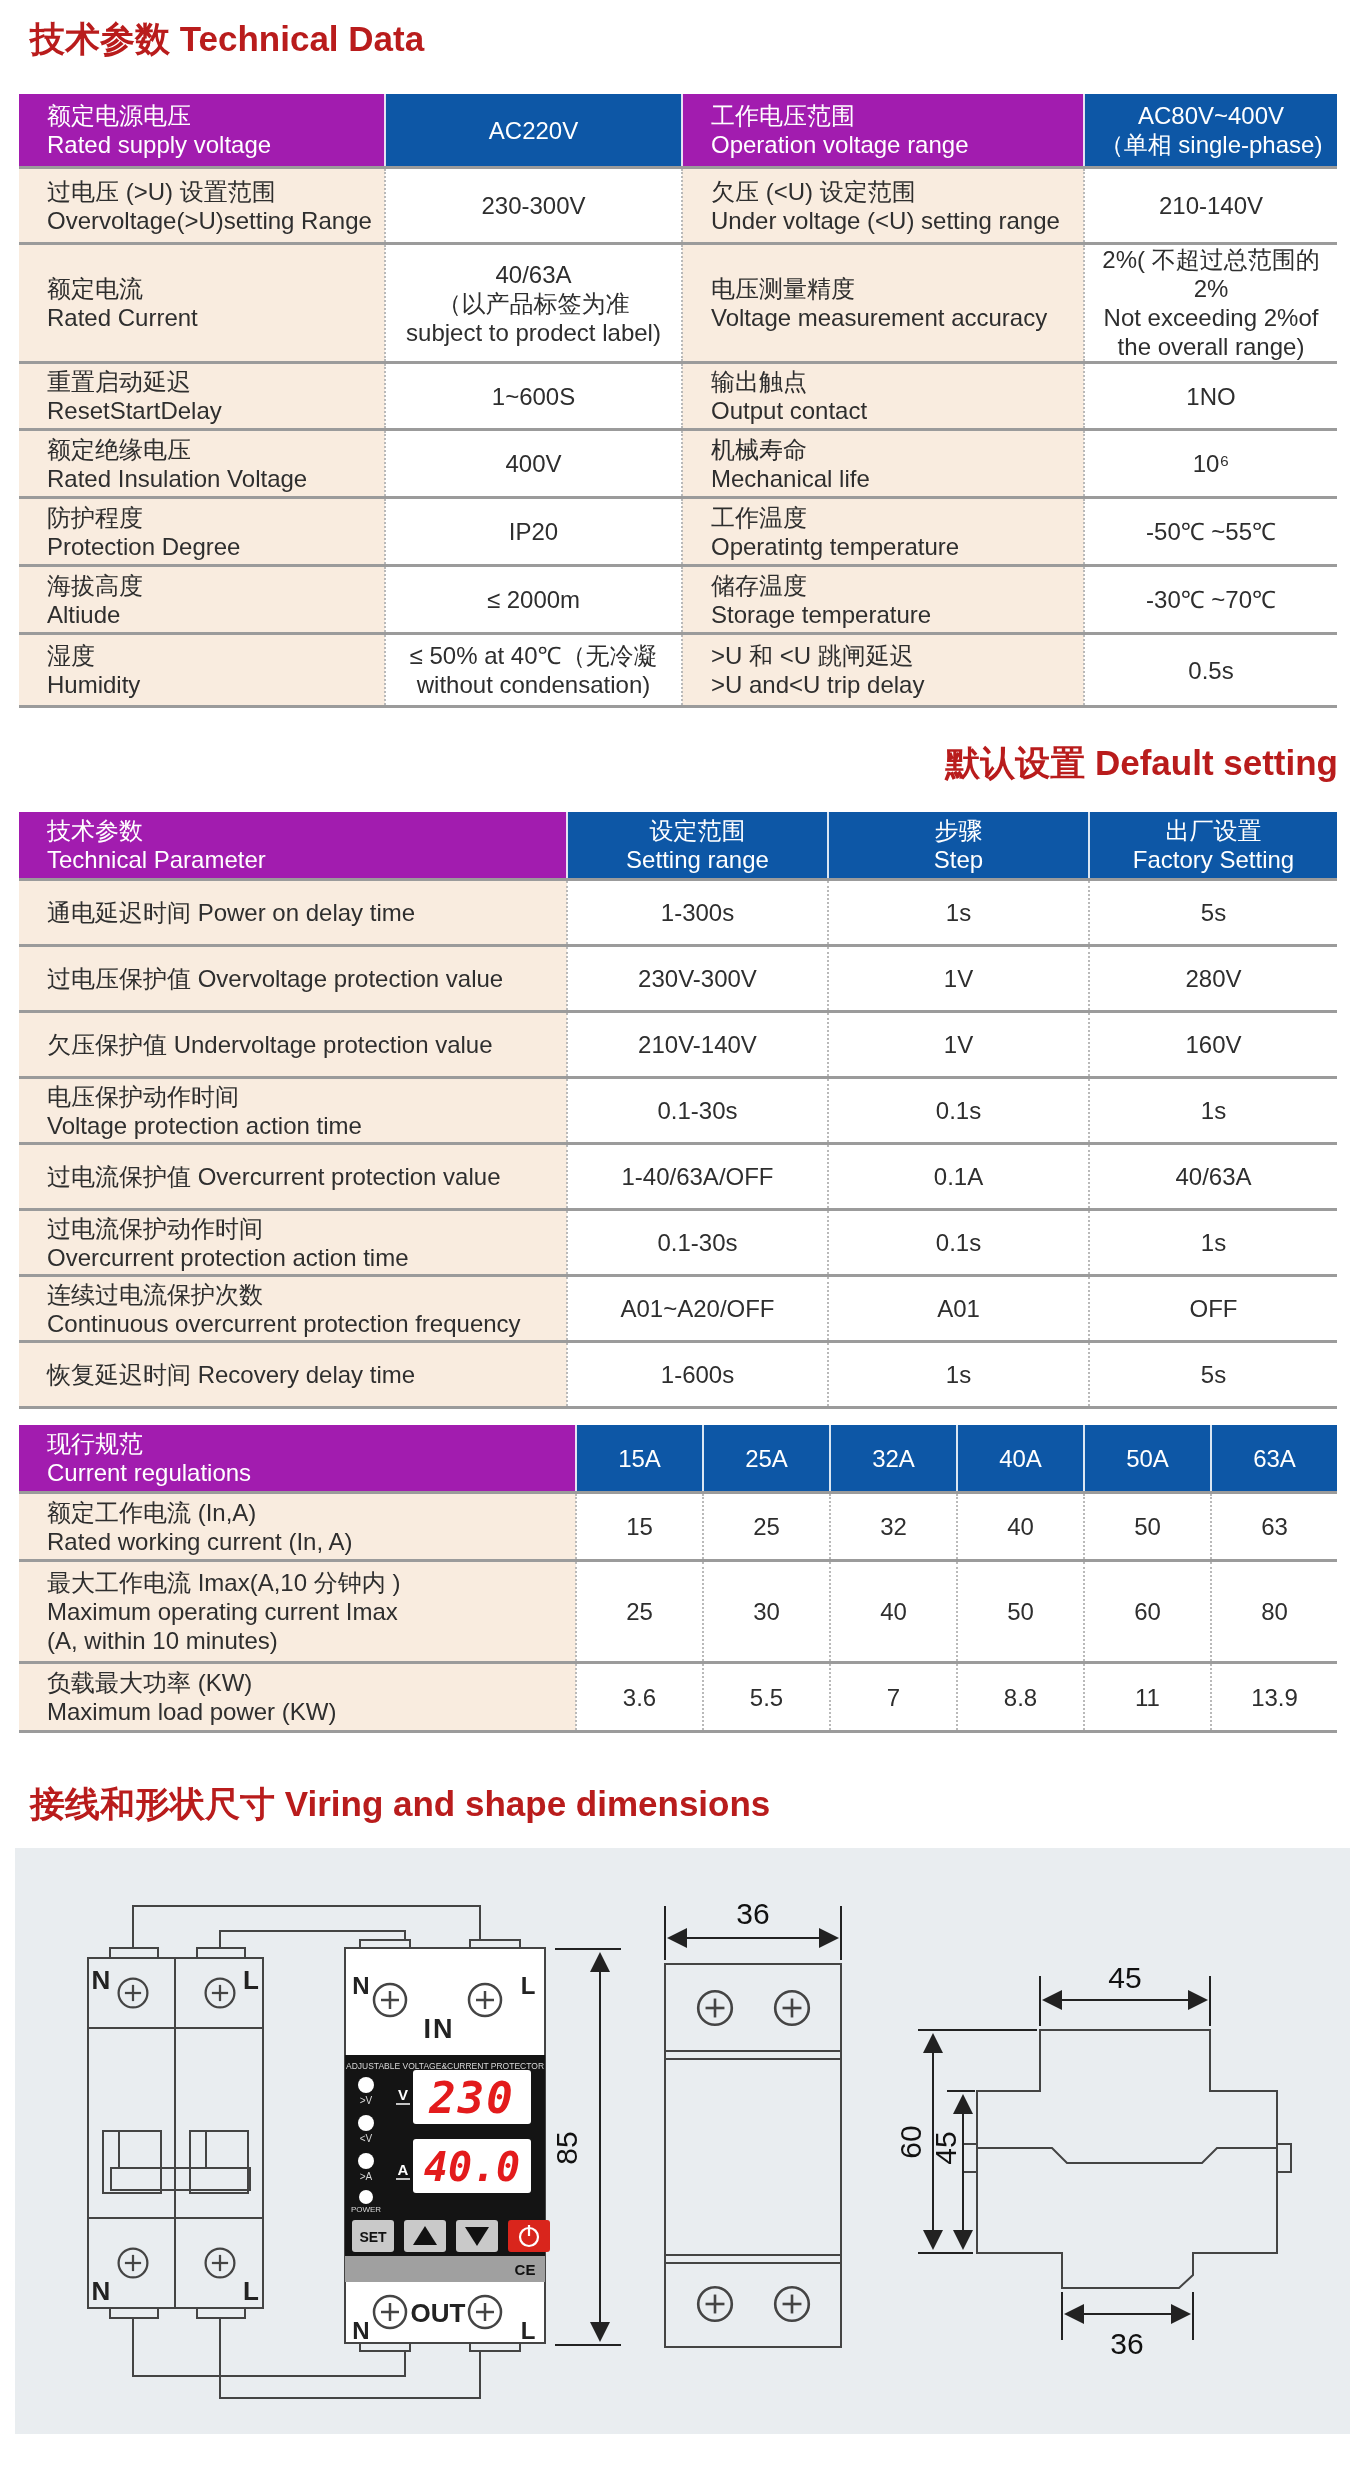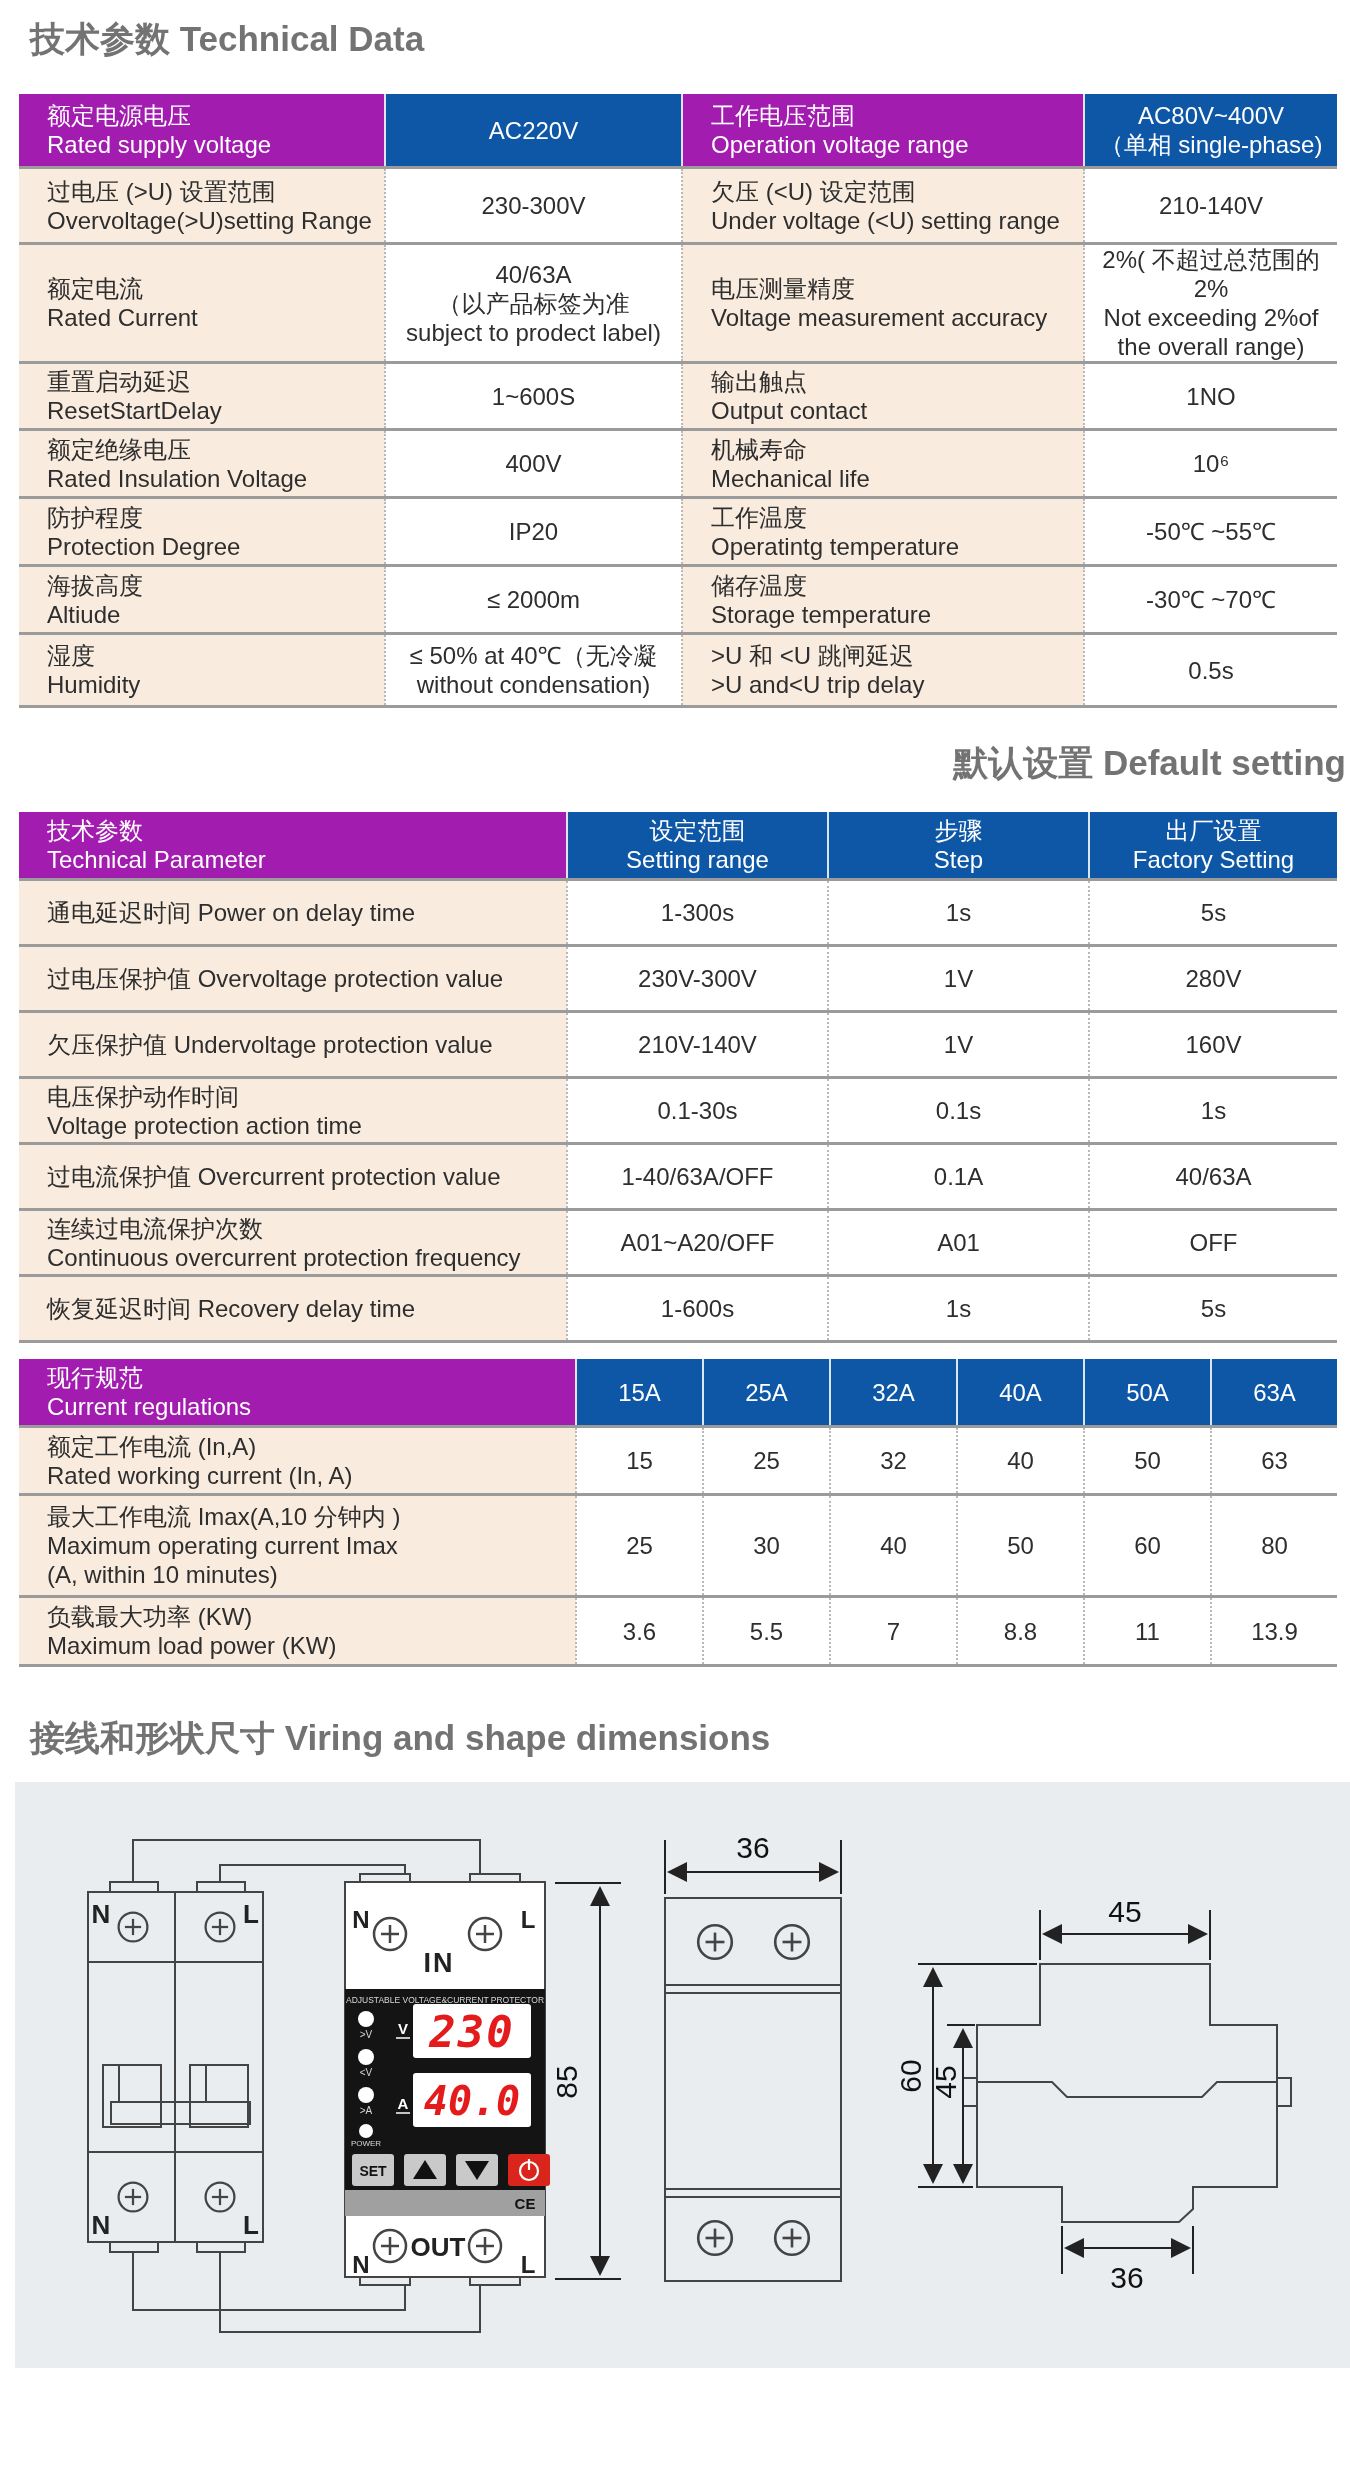--- a/index.html
+++ b/index.html
@@ -1,17 +1,17 @@
 <!DOCTYPE html>
 <html><head>
 <meta charset="utf-8">
 <style>
   html,body{margin:0;padding:0;}
   body{width:1350px;height:2491px;background:#fff;font-family:"Liberation Sans",sans-serif;color:#2e2e2e;overflow:hidden;}
-  .sec-title{font-size:35px;font-weight:bold;color:#737373;margin:0 4px 0 30px;line-height:42px;}
+  .sec-title{font-size:35px;font-weight:bold;color:#b91c1c;margin:0 12px 0 30px;line-height:42px;}
   #title1{padding-top:18px;}
   #title2{margin-top:34px;text-align:right;}
   #title3{margin-top:50px;}
   table{border-collapse:collapse;table-layout:fixed;margin-left:19px;width:1318px;}
   #t1{margin-top:34px;} #t2{margin-top:28px;} #t3{margin-top:16px;}
   td{font-size:24px;line-height:29px;vertical-align:middle;border-bottom:3px solid #9b9b9b;padding:0;}
   td.lbl{background:#f9ecdf;text-align:left;padding-left:28px;padding-right:6px;}
   td.val{background:#fff;text-align:center;}
   td.vd{border-left:2px dotted #b9b9b9;}
   tr.hdr td{background:#0d57a6;color:#fff;}
@@ -279,20 +279,35 @@
         </td>
     <td class="val vd">
           <div>0.1A</div>
         </td>
     <td class="val vd">
           <div>40/63A</div>
         </td>
   </tr>
   <tr class="rh63">
     <td class="lbl">
+          <div>过电流保护动作时间</div>
+          <div>Overcurrent protection action time</div>
+        </td>
+    <td class="val vd">
+          <div>0.1-30s</div>
+        </td>
+    <td class="val vd">
+          <div>0.1s</div>
+        </td>
+    <td class="val vd">
+          <div>1s</div>
+        </td>
+  </tr>
+  <tr class="rh63">
+    <td class="lbl">
           <div>连续过电流保护次数</div>
           <div>Continuous overcurrent protection frequency</div>
         </td>
     <td class="val vd">
           <div>A01~A20/OFF</div>
         </td>
     <td class="val vd">
           <div>A01</div>
         </td>
     <td class="val vd">

